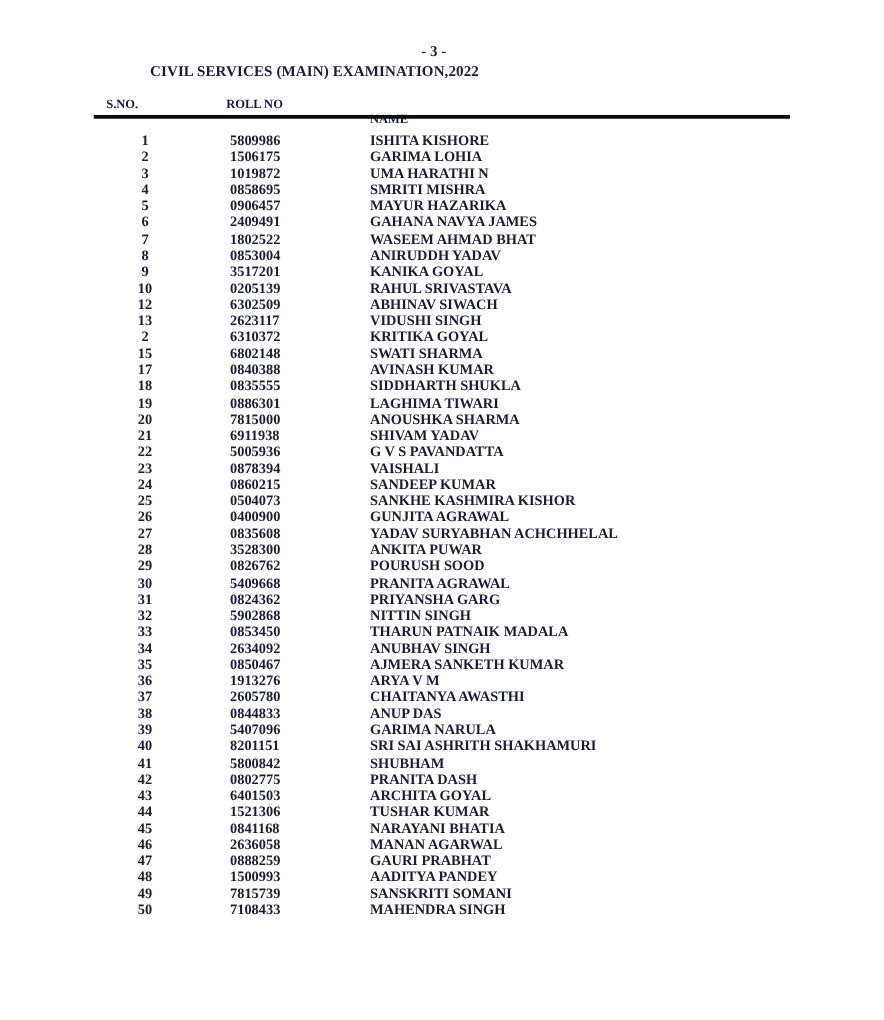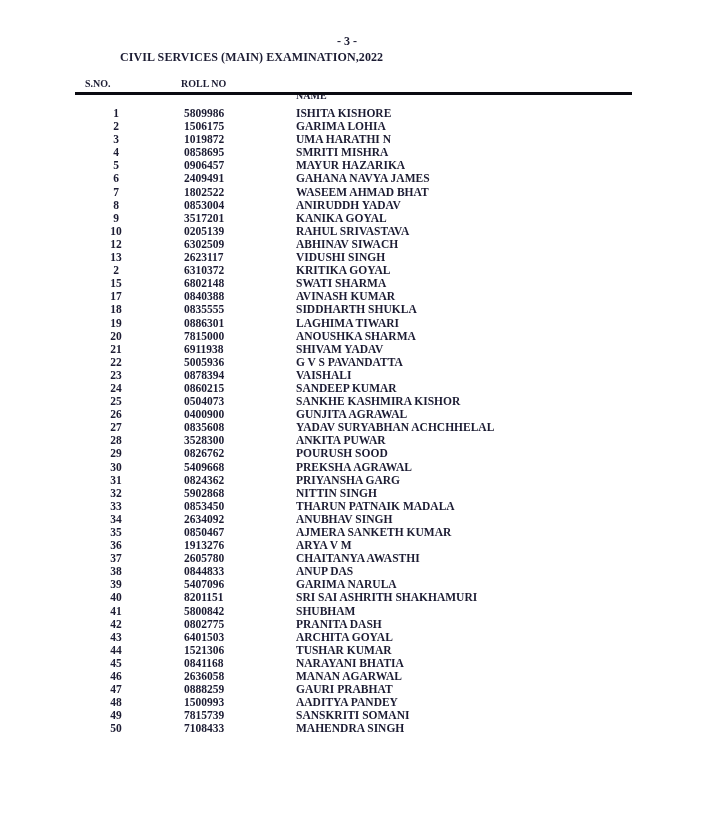--- a/index.html
+++ b/index.html
@@ -239,21 +239,21 @@
 
   <div class="row">
     <span class="c-sno">29</span>
     <span class="c-roll">0826762</span>
     <span class="c-name">POURUSH SOOD</span>
   </div>
 
   <div class="row">
     <span class="c-sno">30</span>
     <span class="c-roll">5409668</span>
-    <span class="c-name">PREKSHA AGRAWAL</span>
+    <span class="c-name">PRANITA AGRAWAL</span>
   </div>
 
   <div class="row">
     <span class="c-sno">31</span>
     <span class="c-roll">0824362</span>
     <span class="c-name">PRIYANSHA GARG</span>
   </div>
 
   <div class="row">
     <span class="c-sno">32</span>

